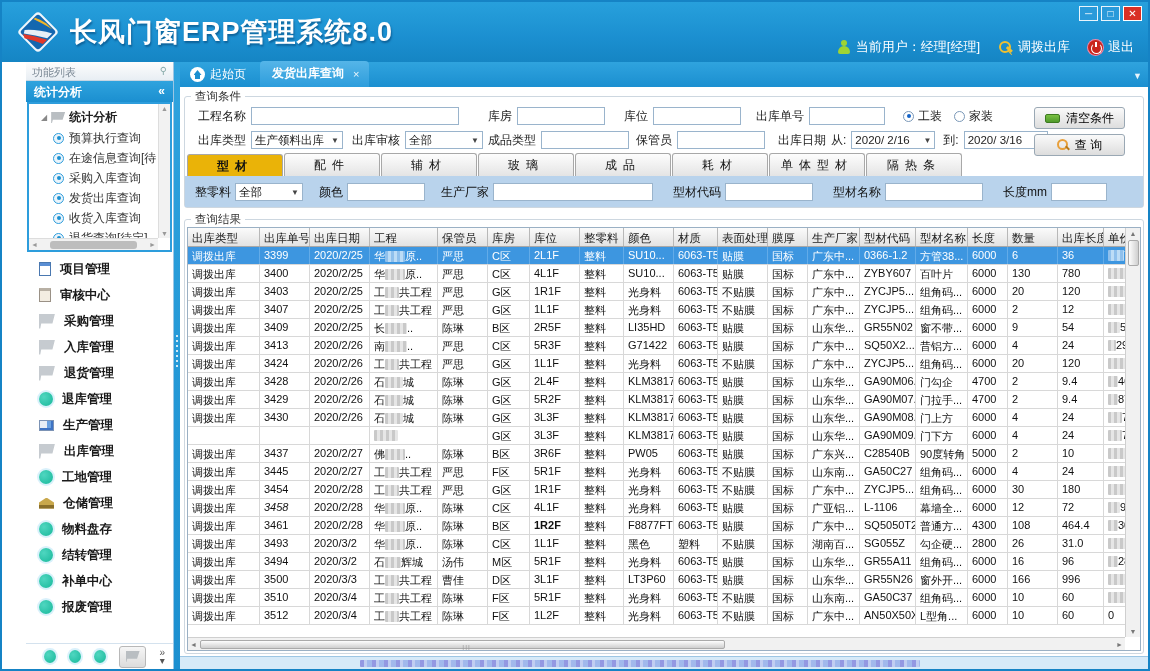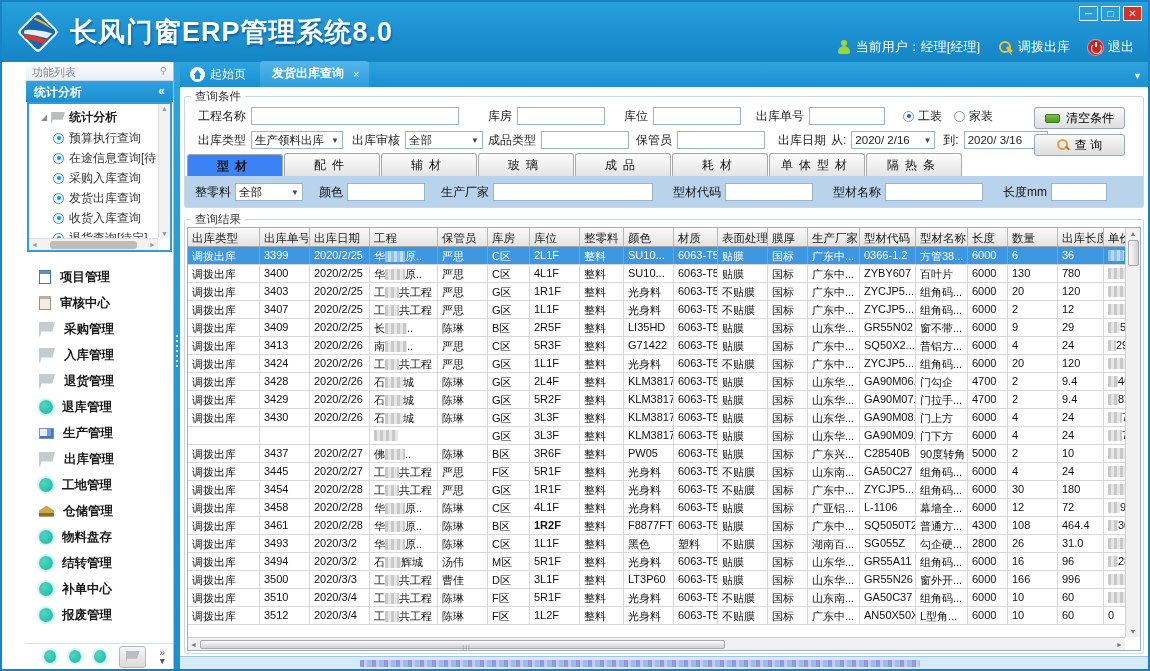--- a/index.html
+++ b/index.html
@@ -39,21 +39,21 @@
   .tree-root { display:flex; align-items:center; gap:4px; font-size:12px; font-weight:bold; color:#222; padding:2px 0 2px 8px; }
   .tw { font-size:8px; color:#888; }
   .cart-mini { width:14px; height:11px; position:relative; background:#b9bec2; clip-path:polygon(0 0,100% 0,82% 70%,12% 70%,6% 100%,0 100%); }
   .cart-mini:after { content:""; position:absolute; left:2px; bottom:-3px; width:4px; height:4px; border-radius:50%; background:#7ac143; box-shadow:7px 0 0 #e04a3a; }
   .tree-item { display:flex; align-items:center; gap:5px; font-size:12px; color:#333; padding:1.5px 0 1.5px 20px; white-space:nowrap; cursor:pointer; }
   .dot-bullet { flex:0 0 auto; width:11px; height:11px; border-radius:50%; border:1.5px solid #2d9ddc; background:#eaf4fb; position:relative; }
   .dot-bullet:after { content:""; position:absolute; left:2.5px; top:2.5px; width:4px; height:4px; border-radius:50%; background:#1b8fd0; }
   .tree-vscroll { position:absolute; right:0; top:0; bottom:12px; width:12px; background:#f2f2f2; border-left:1px solid #ddd; font-size:7px; color:#999; text-align:center; display:flex; flex-direction:column; justify-content:space-between; padding:1px 0; }
   .tree-hscroll { position:absolute; left:0; right:12px; bottom:0; height:12px; background:#f2f2f2; border-top:1px solid #ddd; display:flex; align-items:center; justify-content:space-between; font-size:7px; color:#999; padding:0 2px; }
   .tree-hthumb { height:8px; width:70%; background:#bdbdbd; border-radius:3px; }
-  .modules { flex:1; overflow:hidden; padding-top:12px; }
+  .modules { flex:1; overflow:hidden; padding-top:4px; }
   .module-item { display:flex; align-items:center; gap:9px; height:26px; padding-left:13px; font-size:12.5px; font-weight:bold; color:#1a1a1a; cursor:pointer; }
   .mi { width:16px; height:15px; flex:0 0 auto; position:relative; }
   .mi-circle { border-radius:50%; width:14px; height:14px; background:radial-gradient(circle at 35% 35%,#4fd6c0,#17b89a); box-shadow:0 0 0 2px #d9f1fb; }
   .mi-document { width:12px; height:14px; background:#fff; border:1px solid #4a78b0; box-shadow:inset 0 3px 0 #5b8fd4; }
   .mi-clipboard { width:12px; height:14px; background:#f3ede2; border:1px solid #9a9186; border-top:3px solid #b8b0a4; }
   .mi-cart { background:#c6cbd0; clip-path:polygon(0 0,100% 0,84% 66%,14% 66%,8% 100%,0 100%); }
   .mi-cart:after { content:""; position:absolute; left:3px; bottom:-2px; width:4px; height:4px; border-radius:50%; background:#7ac143; box-shadow:7px 0 0 #c6cbd0; }
   .mi-chart { width:15px; height:11px; background:#e8eef6; border:1px solid #7c93b5; box-shadow:inset -2px -2px 0 #3f74c4, inset -6px -1px 0 #6ba1e0; }
   .mi-warehouse { width:15px; height:11px; background:#c9a84c; clip-path:polygon(50% 0,100% 45%,100% 100%,0 100%,0 45%); box-shadow:inset 0 -4px 0 #8a6f2a; }
   .mi-folder { width:14px; height:11px; background:#f4c33c; border-radius:1px 3px 2px 2px; box-shadow:inset 0 2px 0 #e0a81e; }
@@ -95,21 +95,21 @@
   .ico-clear { width:15px; height:9px; background:linear-gradient(#7ac143,#4f9a2a); border:1px solid #3c7a20; border-radius:2px; }
   .ico-mag { width:12px; height:12px; position:relative; }
   .ico-mag:before { content:""; position:absolute; left:0; top:0; width:7px; height:7px; border:2px solid #e8a03c; border-radius:50%; }
   .ico-mag:after { content:""; position:absolute; left:8px; top:8px; width:5px; height:2px; background:#b87818; transform:rotate(45deg); }
   .btn-col { position:absolute; right:18px; top:3px; display:flex; flex-direction:column; gap:5px; }
   .q-relative { position:relative; }
 
   
   .mat-tabs { display:flex; align-items:flex-end; height:23px; padding-left:2px; border-bottom:1px solid #b9d3ec; margin-top:2px; }
   .mat-tab { background:linear-gradient(#fdfdfd,#e4e4e4); border:1px solid #a8a8a8; border-bottom:none; border-radius:3px 3px 0 0; font-size:12px; color:#111; padding:3px 0 2px 0; width:96px; text-align:center; letter-spacing:6px; margin-right:1px; cursor:pointer; }
-  .mat-tab.active { background:#3b82f6; font-weight:bold; height:22px; position:relative; z-index:2; }
+  .mat-tab.active { background:#eab308; font-weight:bold; height:22px; position:relative; z-index:2; }
   .mat-filter { background:#b9d3ec; height:30px; display:flex; align-items:center; font-size:12px; color:#111; padding-left:10px; gap:4px; }
 
   
   .results-fs { flex:1; display:flex; flex-direction:column; min-height:0; position:relative; }
   .table-zone { flex:1; border:1px solid #9ab0c4; margin:0 2px 2px 2px; position:relative; overflow:hidden; background:#fff; }
   .tbl { position:absolute; left:0; top:0; right:15px; bottom:13px; overflow:hidden; }
   .trow { display:flex; height:18px; border-bottom:1px solid #d8d8d8; }
   .trow.head { height:19px; background:linear-gradient(#fbfbfb,#e2e2e2); border-bottom:1px solid #a8a8a8; }
   .tcell { flex:0 0 auto; font-size:11px; color:#111; padding:2px 3px 0 4px; border-right:1px solid #d8d8d8; white-space:nowrap; overflow:hidden; }
   .trow.head .tcell { font-size:11.5px; color:#222; border-right:1px solid #b8b8b8; padding-top:2.5px; }
@@ -527,21 +527,21 @@
                 <div class="tcell" style="width: 44px;">整料</div>
                 <div class="tcell" style="width: 50px;">LI35HD</div>
                 <div class="tcell" style="width: 44px;">6063-T5</div>
                 <div class="tcell" style="width: 50px;">贴膜</div>
                 <div class="tcell" style="width: 40px;">国标</div>
                 <div class="tcell" style="width: 52px;">山东华...</div>
                 <div class="tcell" style="width: 56px;">GR55N02</div>
                 <div class="tcell" style="width: 52px;">窗不带...</div>
                 <div class="tcell" style="width: 40px;">6000</div>
                 <div class="tcell" style="width: 50px;">9</div>
-                <div class="tcell" style="width: 46px;">29</div>
+                <div class="tcell" style="width: 46px;">54</div>
                 <div class="tcell" style="width: 44px;"><span class="px" style="width: 12px;"></span>537</div>
                 <div class="tcell" style="width: 28px;">106</div>
               </div>
               <div class="trow">
                 <div class="tcell" style="width: 72px;">调拨出库</div>
                 <div class="tcell" style="width: 50px;">3413</div>
                 <div class="tcell" style="width: 60px;">2020/2/26</div>
                 <div class="tcell" style="width: 68px;">南<span class="px" style="width: 22px;"></span>..</div>
                 <div class="tcell" style="width: 50px;">严思</div>
                 <div class="tcell" style="width: 42px;">C区</div>
@@ -731,21 +731,21 @@
                 <div class="tcell" style="width: 56px;">ZYCJP5...</div>
                 <div class="tcell" style="width: 52px;">组角码...</div>
                 <div class="tcell" style="width: 40px;">6000</div>
                 <div class="tcell" style="width: 50px;">30</div>
                 <div class="tcell" style="width: 46px;">180</div>
                 <div class="tcell" style="width: 44px;"><span class="px" style="width: 20px;"></span></div>
                 <div class="tcell" style="width: 28px;">0</div>
               </div>
               <div class="trow">
                 <div class="tcell" style="width: 72px;">调拨出库</div>
-                <div class="tcell" style="width: 50px;">3458</div>
+                <div class="tcell" style="width: 50px; font-style: italic;">3458</div>
                 <div class="tcell" style="width: 60px;">2020/2/28</div>
                 <div class="tcell" style="width: 68px;">华<span class="px" style="width: 20px;"></span>原..</div>
                 <div class="tcell" style="width: 50px;">陈琳</div>
                 <div class="tcell" style="width: 42px;">C区</div>
                 <div class="tcell" style="width: 50px;">4L1F</div>
                 <div class="tcell" style="width: 44px;">整料</div>
                 <div class="tcell" style="width: 50px;">光身料</div>
                 <div class="tcell" style="width: 44px;">6063-T5</div>
                 <div class="tcell" style="width: 50px;">贴膜</div>
                 <div class="tcell" style="width: 40px;">国标</div>

